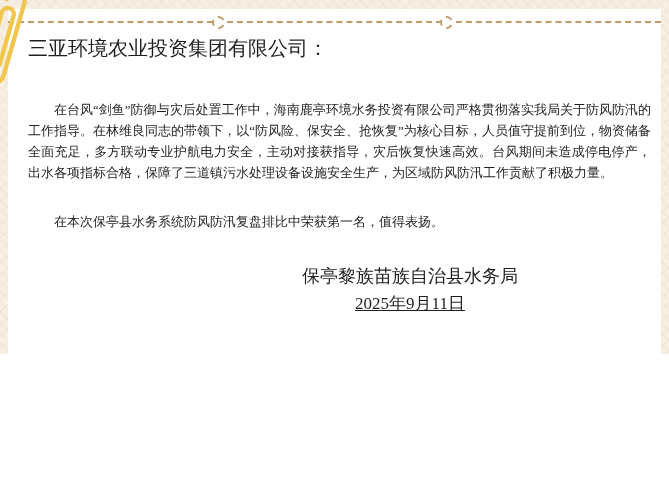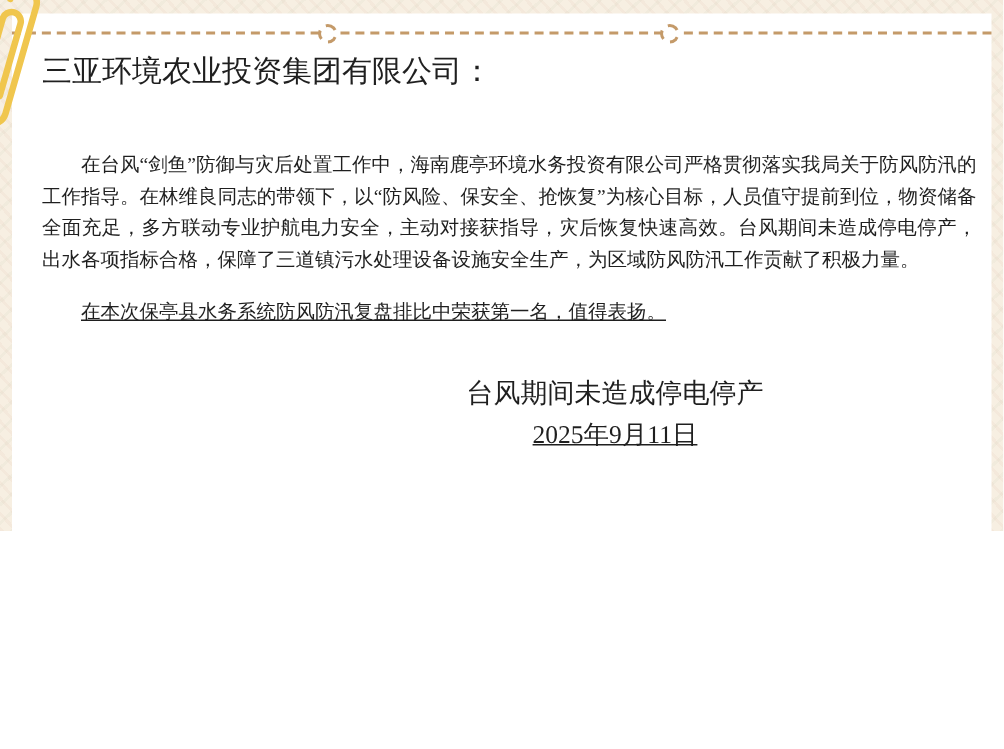--- a/index.html
+++ b/index.html
@@ -50,21 +50,21 @@
     font-size:20px; line-height:24px;
     margin:0;
   }
   .para {
     font-size:13px; line-height:21px;
     text-align:justify;
     text-indent:2em;
     margin:0;
   }
   .para.first  { margin-top:39px; }
-  .para.second { margin-top:14px;text-decoration:underline; }
+  .para.second { margin-top:28px; }
   .sig-wrap {
     margin:30px 0 0 272px;
     width:220px;
     text-align:center;
   }
   .signature { font-size:18px; line-height:28px; }
   .date      { font-size:17px; line-height:28px;text-decoration:underline; }
   
   .flap { position:absolute; inset:0; pointer-events:none; }
   .flap.mid {
@@ -92,20 +92,20 @@
     <svg width="42" height="118" viewBox="0 0 32 92" fill="none">
       <path d="M9 12 A7 7 0 0 1 23 12 L23 70 A7.5 7.5 0 0 1 8 70 L8 23 A4.8 4.8 0 0 1 17.6 23 L17.6 62" stroke="#f0c64e" stroke-width="3.4" stroke-linecap="round"></path>
     </svg>
   </div>
 
   <div class="letter">
     <p class="salutation">三亚环境农业投资集团有限公司：</p>
     <p class="para first">在台风“剑鱼”防御与灾后处置工作中，海南鹿亭环境水务投资有限公司严格贯彻落实我局关于防风防汛的工作指导。在林维良同志的带领下，以“防风险、保安全、抢恢复”为核心目标，人员值守提前到位，物资储备全面充足，多方联动专业护航电力安全，主动对接获指导，灾后恢复快速高效。台风期间未造成停电停产，出水各项指标合格，保障了三道镇污水处理设备设施安全生产，为区域防风防汛工作贡献了积极力量。</p>
     <p class="para second">在本次保亭县水务系统防风防汛复盘排比中荣获第一名，值得表扬。</p>
     <div class="sig-wrap">
-      <div class="signature">台风期间未造成停电停产</div>
+      <div class="signature">保亭黎族苗族自治县水务局</div>
       <div class="date">2025年9月11日</div>
     </div>
   </div>
 
   <div class="flap mid"></div>
   <div class="flap left"></div>
 </div>
 
 </body></html>

